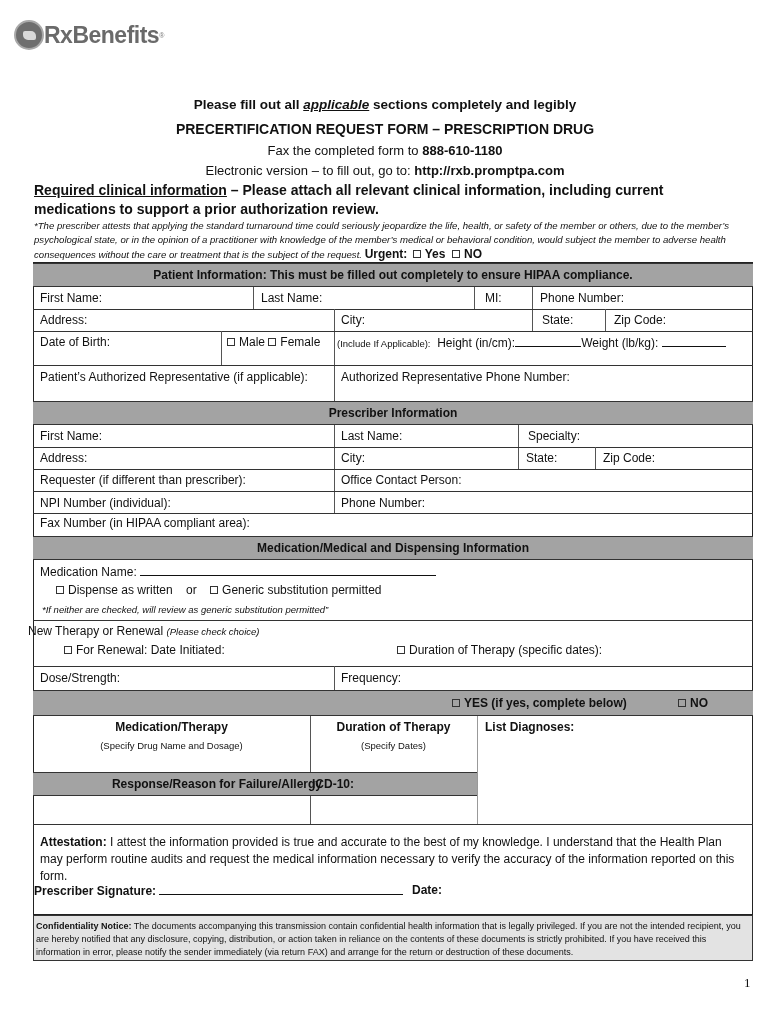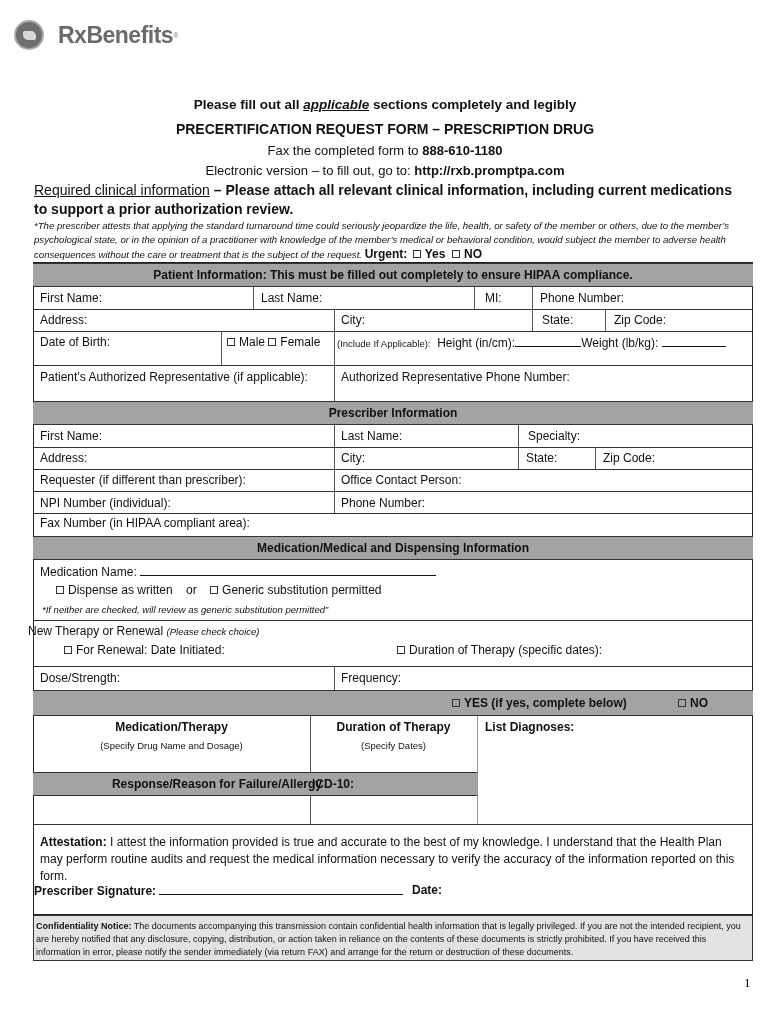--- a/index.html
+++ b/index.html
@@ -2,31 +2,31 @@
 <html><head>
 <meta charset="utf-8">
 <style>
   * { box-sizing: border-box; margin: 0; padding: 0; }
   html, body { width: 770px; height: 1024px; background: #ffffff; overflow: hidden; }
   body { position: relative; font-family: "Liberation Sans", sans-serif; color: #111; }
   .abs { position: absolute; }
   .logo { left: 14px; top: 18px; height: 34px; display: flex; align-items: center; }
   .logo-mark { width: 30px; height: 30px; border-radius: 50%; background: #6e6e6e; border: 2px solid #a9a9a9; position: relative; }
   .logo-mark::after { content: ""; position: absolute; left: 7px; top: 9px; width: 13px; height: 9px; background: #d9d9d9; border-radius: 2px 5px 2px 5px; }
-  .logo-text { font-size: 23px; font-weight: bold; color: #6a6a6a; margin-left: 14px; letter-spacing: -0.5px; }
+  .logo-text { font-size: 23px; font-weight: bold; color: #6a6a6a; margin-left: 0; letter-spacing: -0.5px; }
   .logo-tm { font-size: 7px; color: #777; vertical-align: top; }
 
   .center { left: 0; width: 770px; text-align: center; }
   .h1 { top: 97px; font-size: 13.5px; font-weight: bold; }
   .h1 u { font-style: italic; }
   .h2 { top: 121px; font-size: 14px; font-weight: bold; }
   .h3 { top: 143px; font-size: 13px; }
   .h4 { top: 163px; font-size: 13px; }
   .req { left: 34px; top: 181px; width: 700px; font-size: 14px; font-weight: bold; line-height: 19px; }
-  .req u { font-weight: normal; }
+  .req u { font-weight: bold; }
   .attest-note { left: 34px; top: 219px; width: 720px; font-size: 9.6px; font-style: italic; line-height: 14px; }
   .urgent { font-style: normal; font-weight: bold; font-size: 12px; }
 
   .tbl { position: absolute; border: 1px solid #222; }
   .hline { position: absolute; height: 1px; background: #333; }
   .vline { position: absolute; width: 1px; background: #555; }
   .hdr { position: absolute; background: #a3a3a3; font-weight: bold; font-size: 12px; display: flex; align-items: center; justify-content: center; border-top: 1px solid #333; border-bottom: 1px solid #333; }
   .lbl { position: absolute; font-size: 12px; white-space: nowrap; }
   .small { font-size: 9.5px; }
   .it { font-style: italic; }

